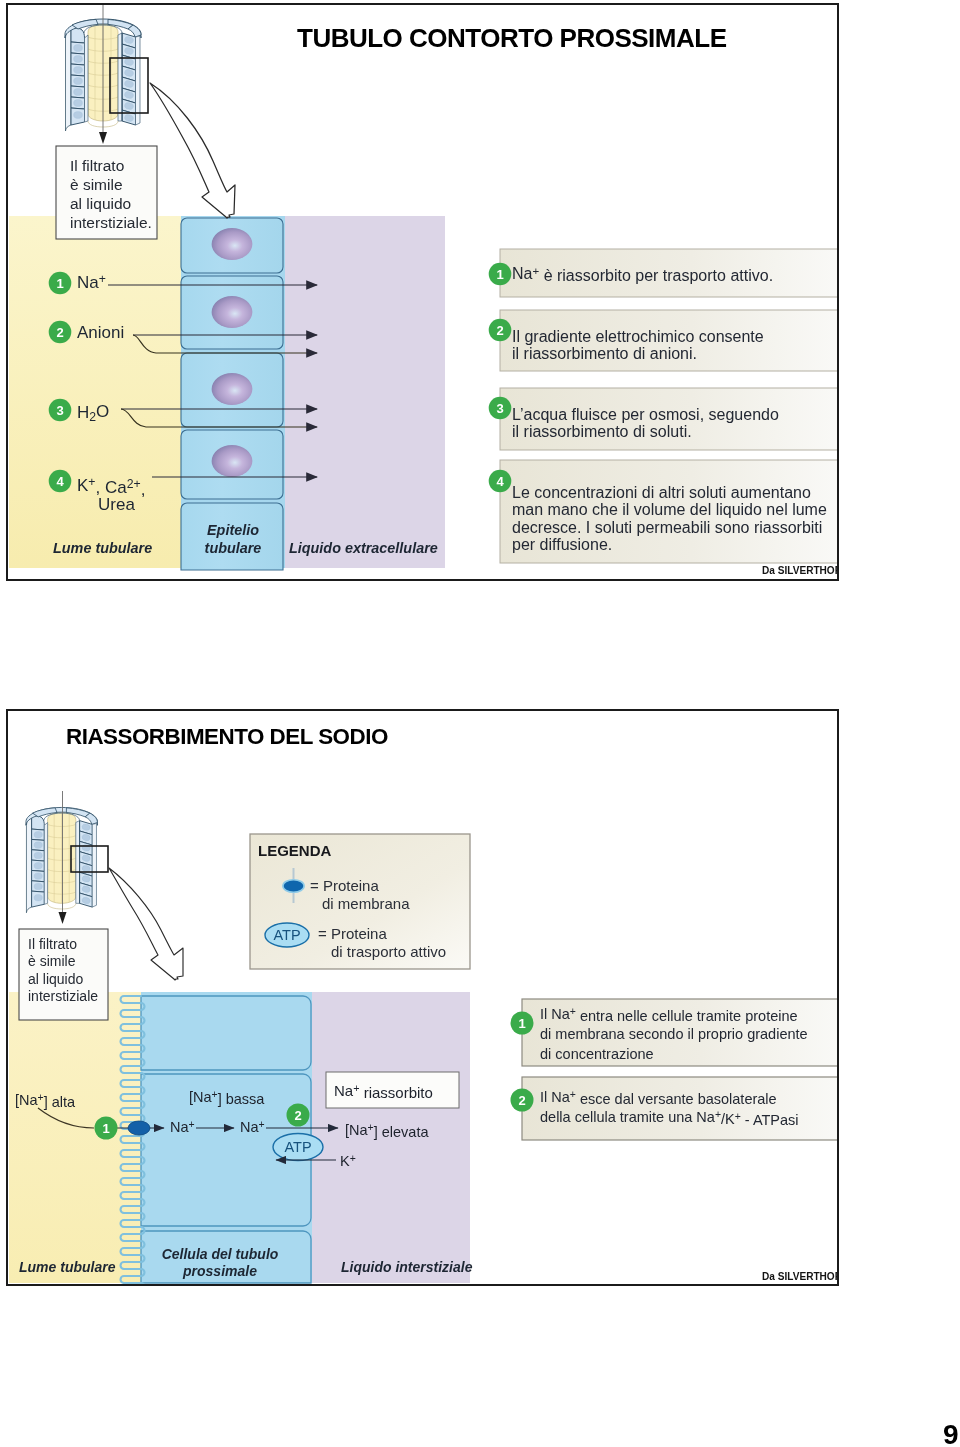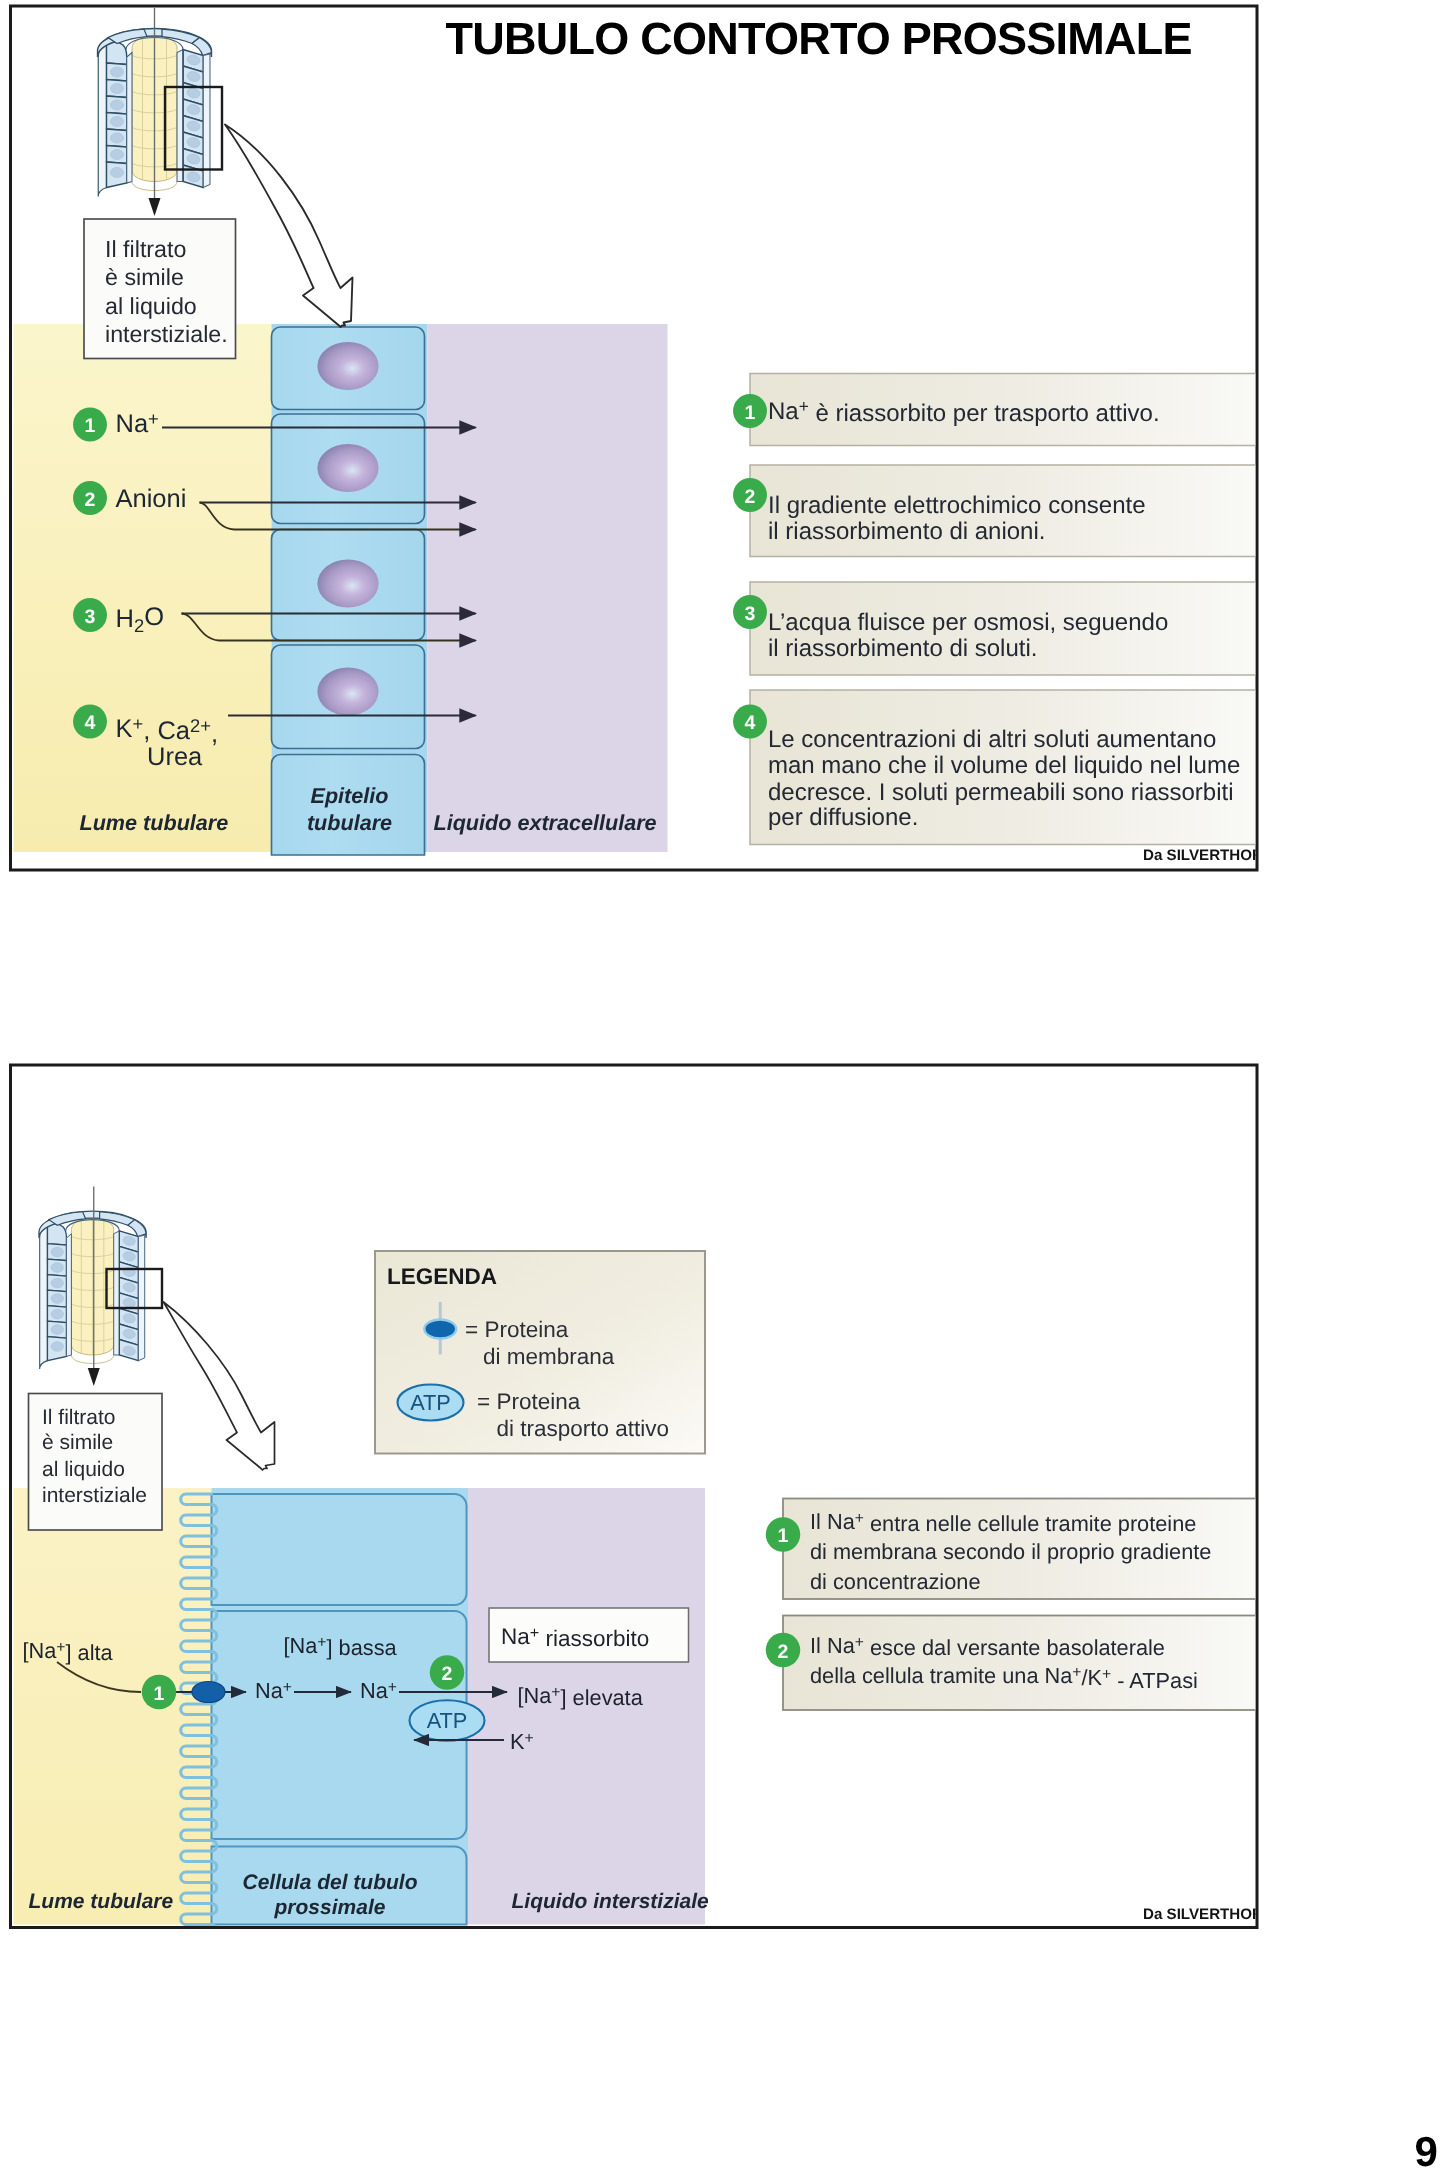--- a/index.html
+++ b/index.html
@@ -245,21 +245,21 @@
         <text x="504" y="545">per diffusione.</text>
       </g>
 
       <g fill="#1d2633" font-family="Liberation Sans, sans-serif" font-size="14.4" font-style="italic" font-weight="bold">
         <text x="45" y="548">Lume tubulare</text>
         <text x="225" y="530" text-anchor="middle">Epitelio</text>
         <text x="225" y="548" text-anchor="middle">tubulare</text>
         <text x="281" y="548">Liquido extracellulare</text>
       </g>
     </svg>
-    <div class="stitle" style="left:289px;top:5px;font-size:30px;letter-spacing:-0.5px;">TUBULO CONTORTO PROSSIMALE</div>
+    <div class="stitle" style="left:289px;top:18px;font-size:26px;letter-spacing:-0.5px;">TUBULO CONTORTO PROSSIMALE</div>
     <div class="credit" style="left:737px;top:560px;font-size:10.1px;">Da SILVERTHORN</div>
   </div>
 
   <div class="slide" id="slide2">
     <svg width="829" height="573" viewBox="0 0 829 573">
       <defs>
         <linearGradient id="lumeng2" x1="0" y1="0" x2="0" y2="1">
           <stop offset="0%" stop-color="#fbf2c6"></stop>
             <stop offset="100%" stop-color="#f8edb2"></stop>
         </linearGradient>
@@ -475,17 +475,18 @@
         <text x="302" y="180" font-family="Liberation Sans, sans-serif" font-size="15" fill="#2b2f38">= Proteina</text>
         <text x="314" y="198" font-family="Liberation Sans, sans-serif" font-size="15" fill="#2b2f38">di membrana</text>
         <g>
           <ellipse cx="279" cy="224" rx="22" ry="12" fill="#aaddf3" stroke="#1a6fa8" stroke-width="1.4"></ellipse>
           <text x="279" y="229" text-anchor="middle" font-family="Liberation Sans, sans-serif" font-size="14.5" fill="#17527d">ATP</text>
         </g>
         <text x="310" y="228" font-family="Liberation Sans, sans-serif" font-size="15" fill="#2b2f38">= Proteina</text>
         <text x="323" y="246" font-family="Liberation Sans, sans-serif" font-size="15" fill="#2b2f38">di trasporto attivo</text>
       </g>
     </svg>
+    <div class="stitle" style="left:58px;top:13px;font-size:22.4px;letter-spacing:-0.5px;">RIASSORBIMENTO DEL SODIO</div>
     <div class="credit" style="left:737px;top:560px;font-size:10.1px;">Da SILVERTHORN</div>
   </div>
 
   <div class="pagenum">9</div>
 </div>
 
 </body></html>

